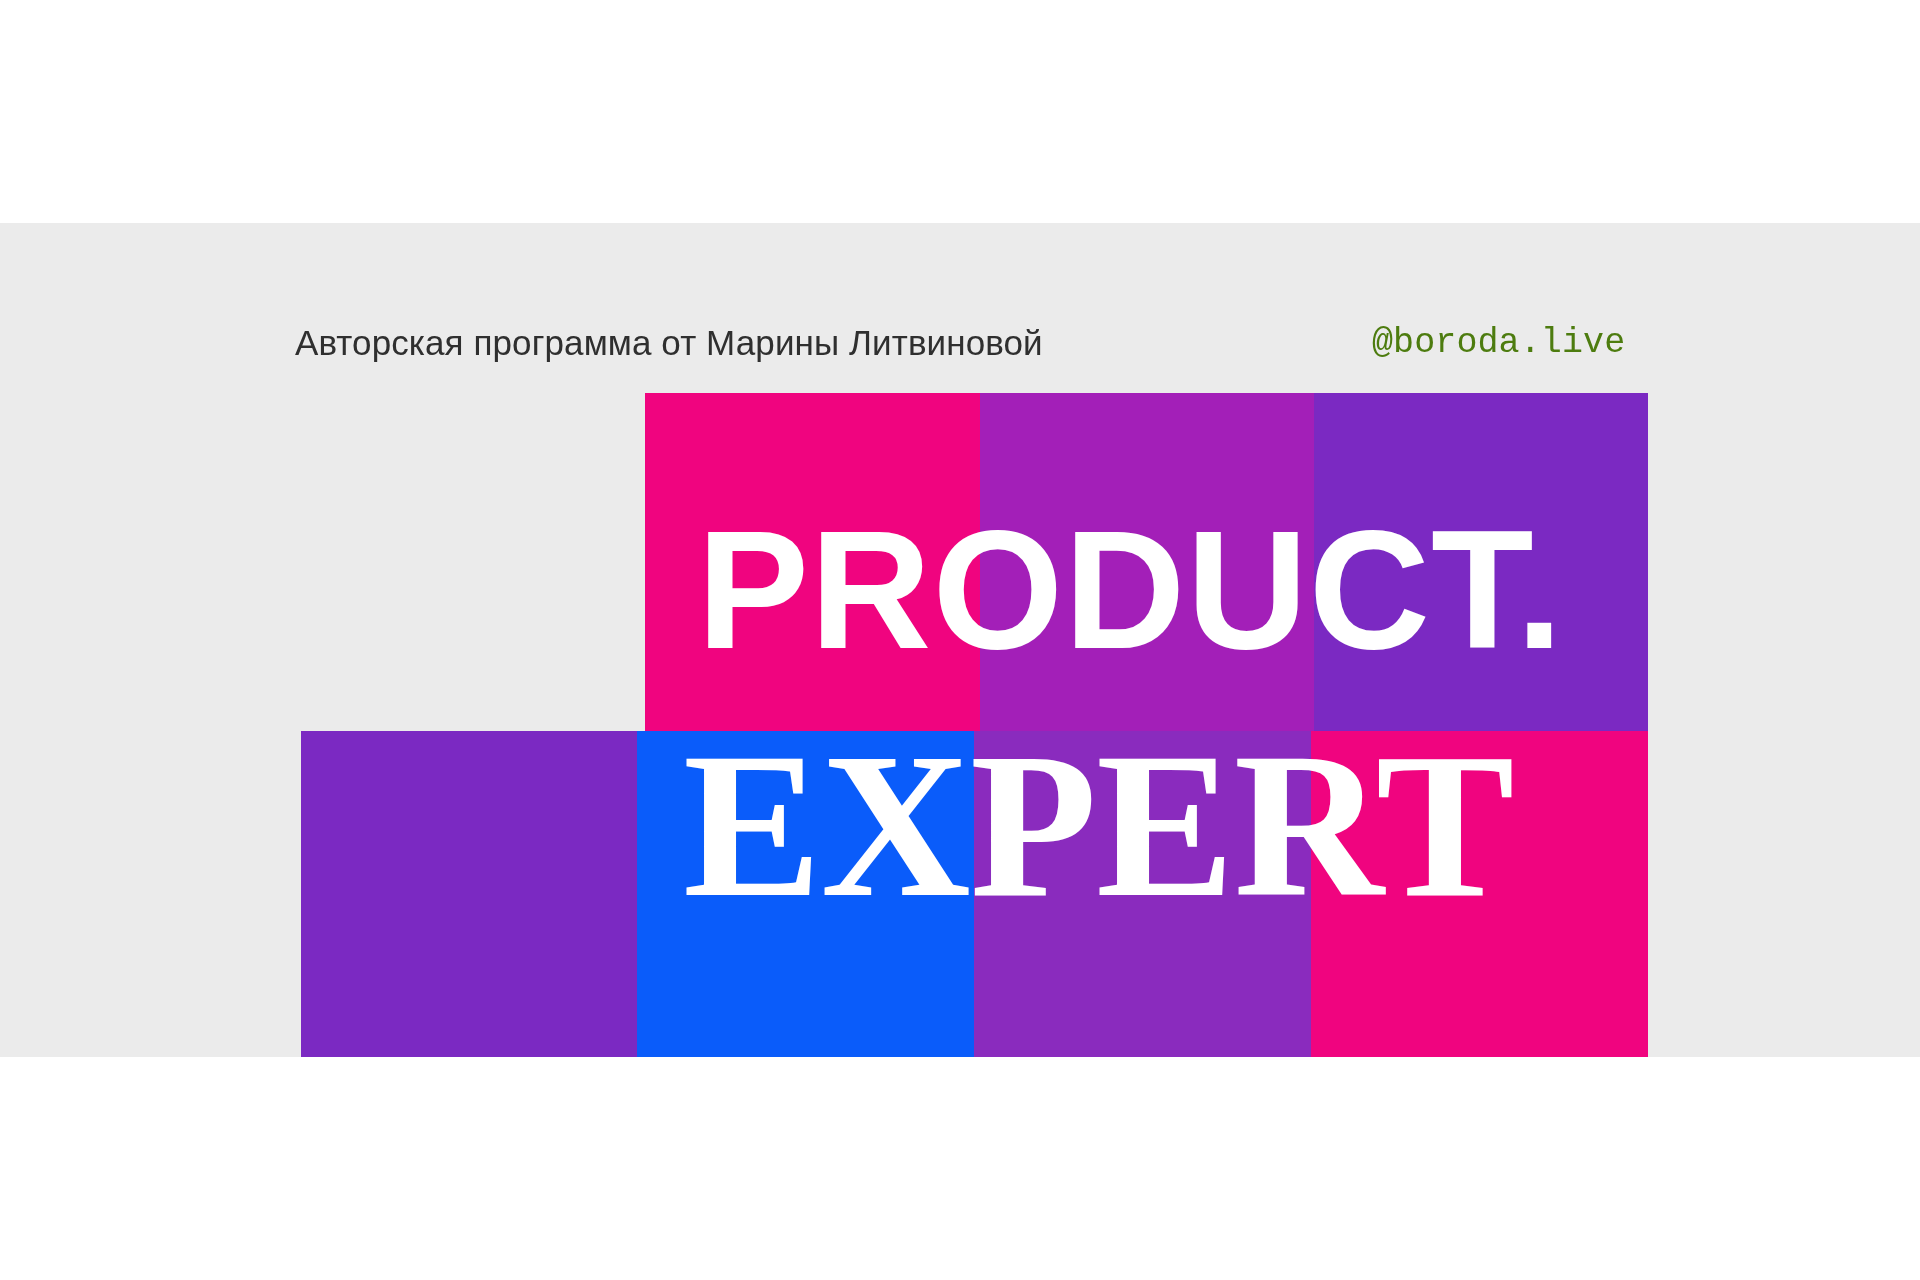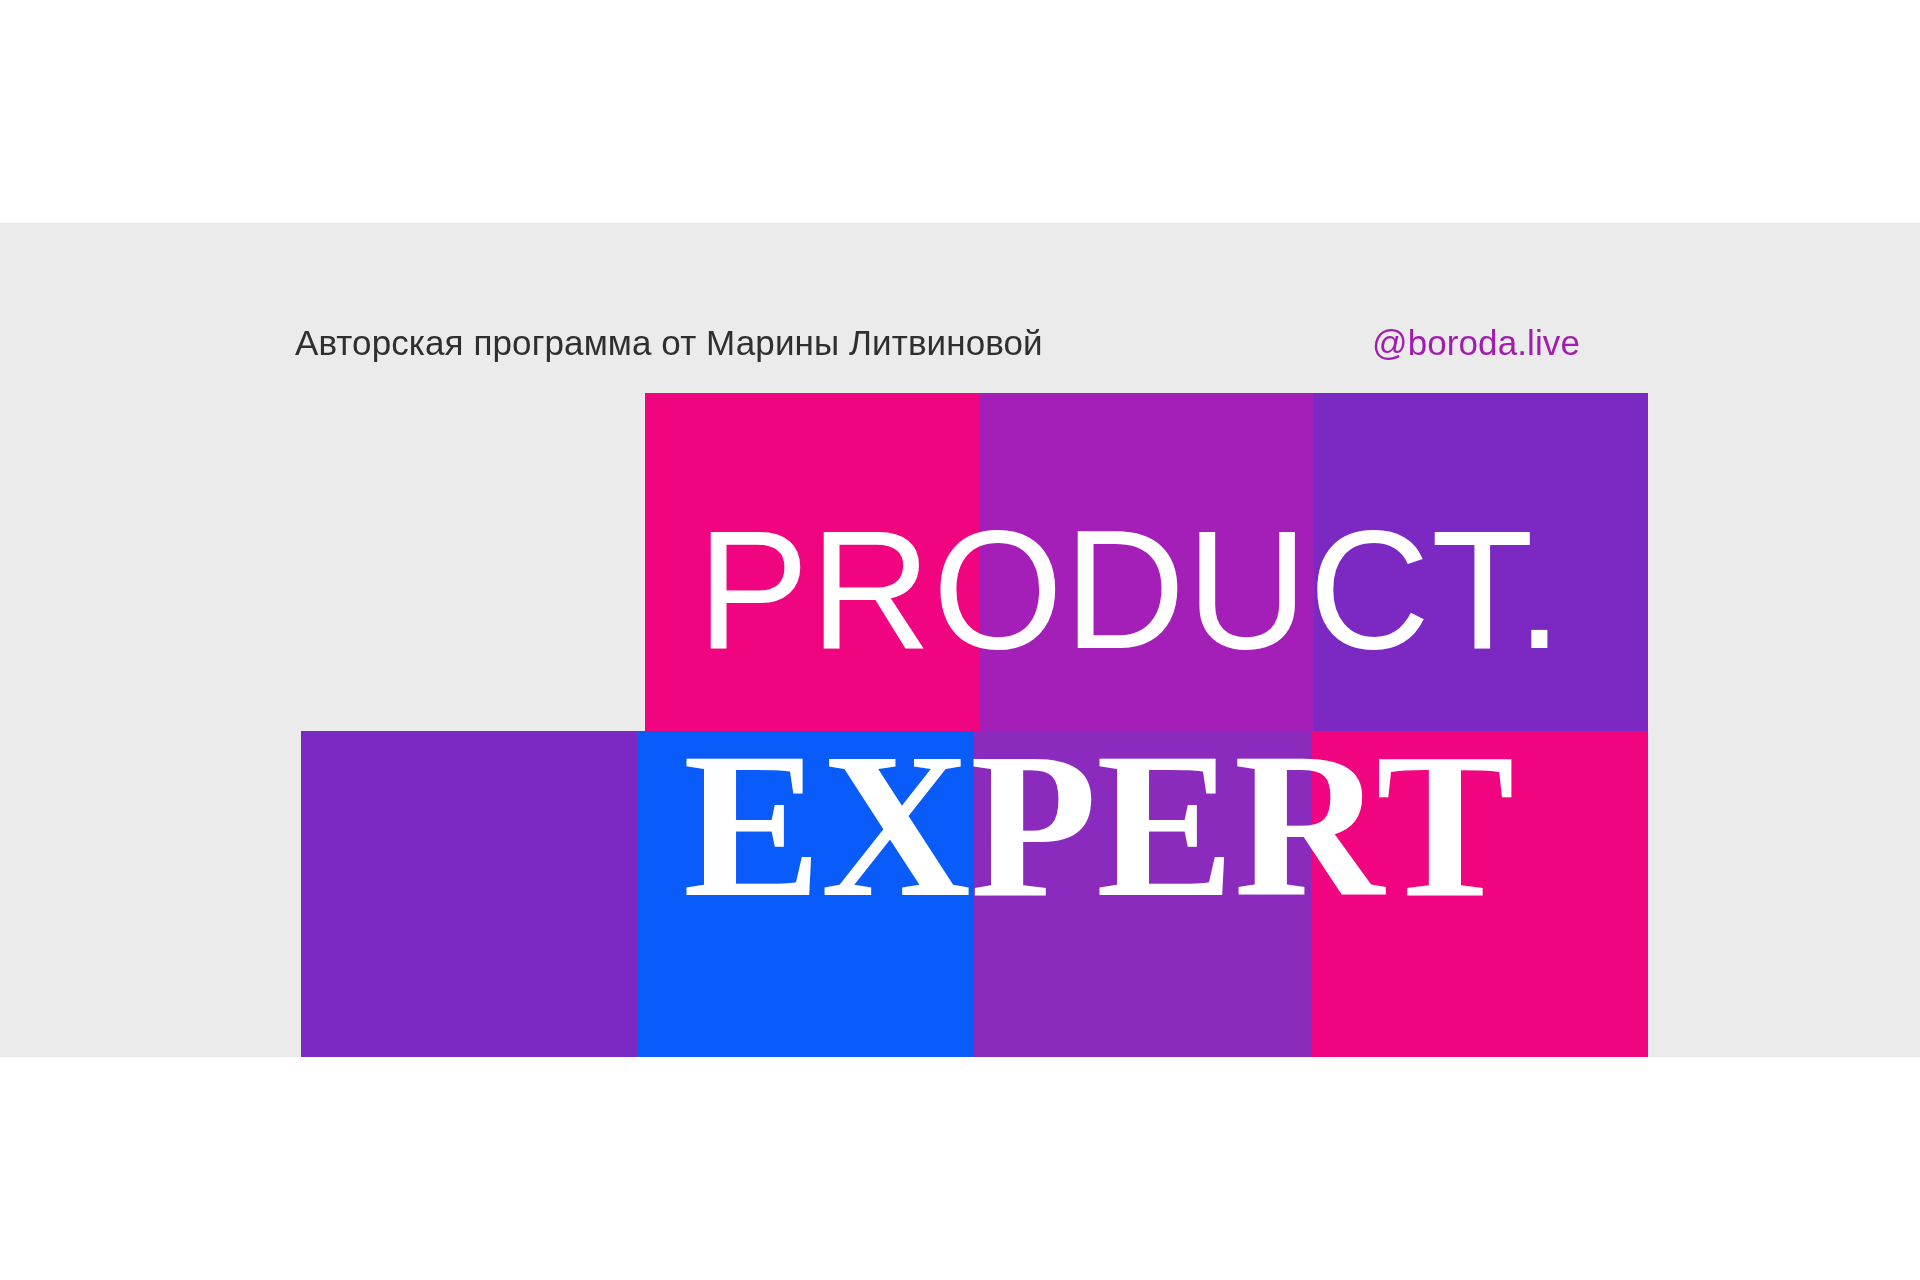--- a/index.html
+++ b/index.html
@@ -97,21 +97,21 @@
     width: 1920px;
     height: 834px;
     pointer-events: none;
   }
   .word-product {
     position: absolute;
     left: 697px;
     top: 283px;
     font-size: 168px;
     line-height: 168px;
-    font-weight: 400;
+    font-weight: 700;
     color: #ffffff;
     letter-spacing: 1px;
     white-space: nowrap;
     font-family: "Liberation Sans", "DejaVu Sans", sans-serif;
     transform: scaleX(1.0);
     transform-origin: left top;
   }
   .word-expert {
     position: absolute;
     left: 683px;
@@ -127,21 +127,21 @@
 </style>
 </head>
 <body>
 
 <div class="page" style="background: rgb(255, 255, 255);">
 
   <div class="banner-band" style="background: rgb(235, 235, 235);">
 
     <div class="header-row">
       <div class="program-credit" style="color: rgb(47, 47, 47);">Авторская программа от Марины Литвиновой</div>
-      <div class="handle" style="color: #a21caf;">@boroda.live</div>
+      <div class="handle" style="color: #4d7c0f; font-family: Liberation Mono, monospace;">@boroda.live</div>
     </div>
 
     <div class="tile-grid">
       <div class="tile tile-r1c1" style="background: rgb(240, 4, 127);"></div>
       <div class="tile tile-r1c2" style="background: rgb(163, 31, 184);"></div>
       <div class="tile tile-r1c3" style="background: rgb(123, 41, 194);"></div>
 
       <div class="tile tile-r2c1" style="background: rgb(123, 41, 194);"></div>
       <div class="tile tile-r2c2" style="background: rgb(10, 92, 250);"></div>
       <div class="tile tile-r2c3" style="background: rgb(138, 43, 190);"></div>

